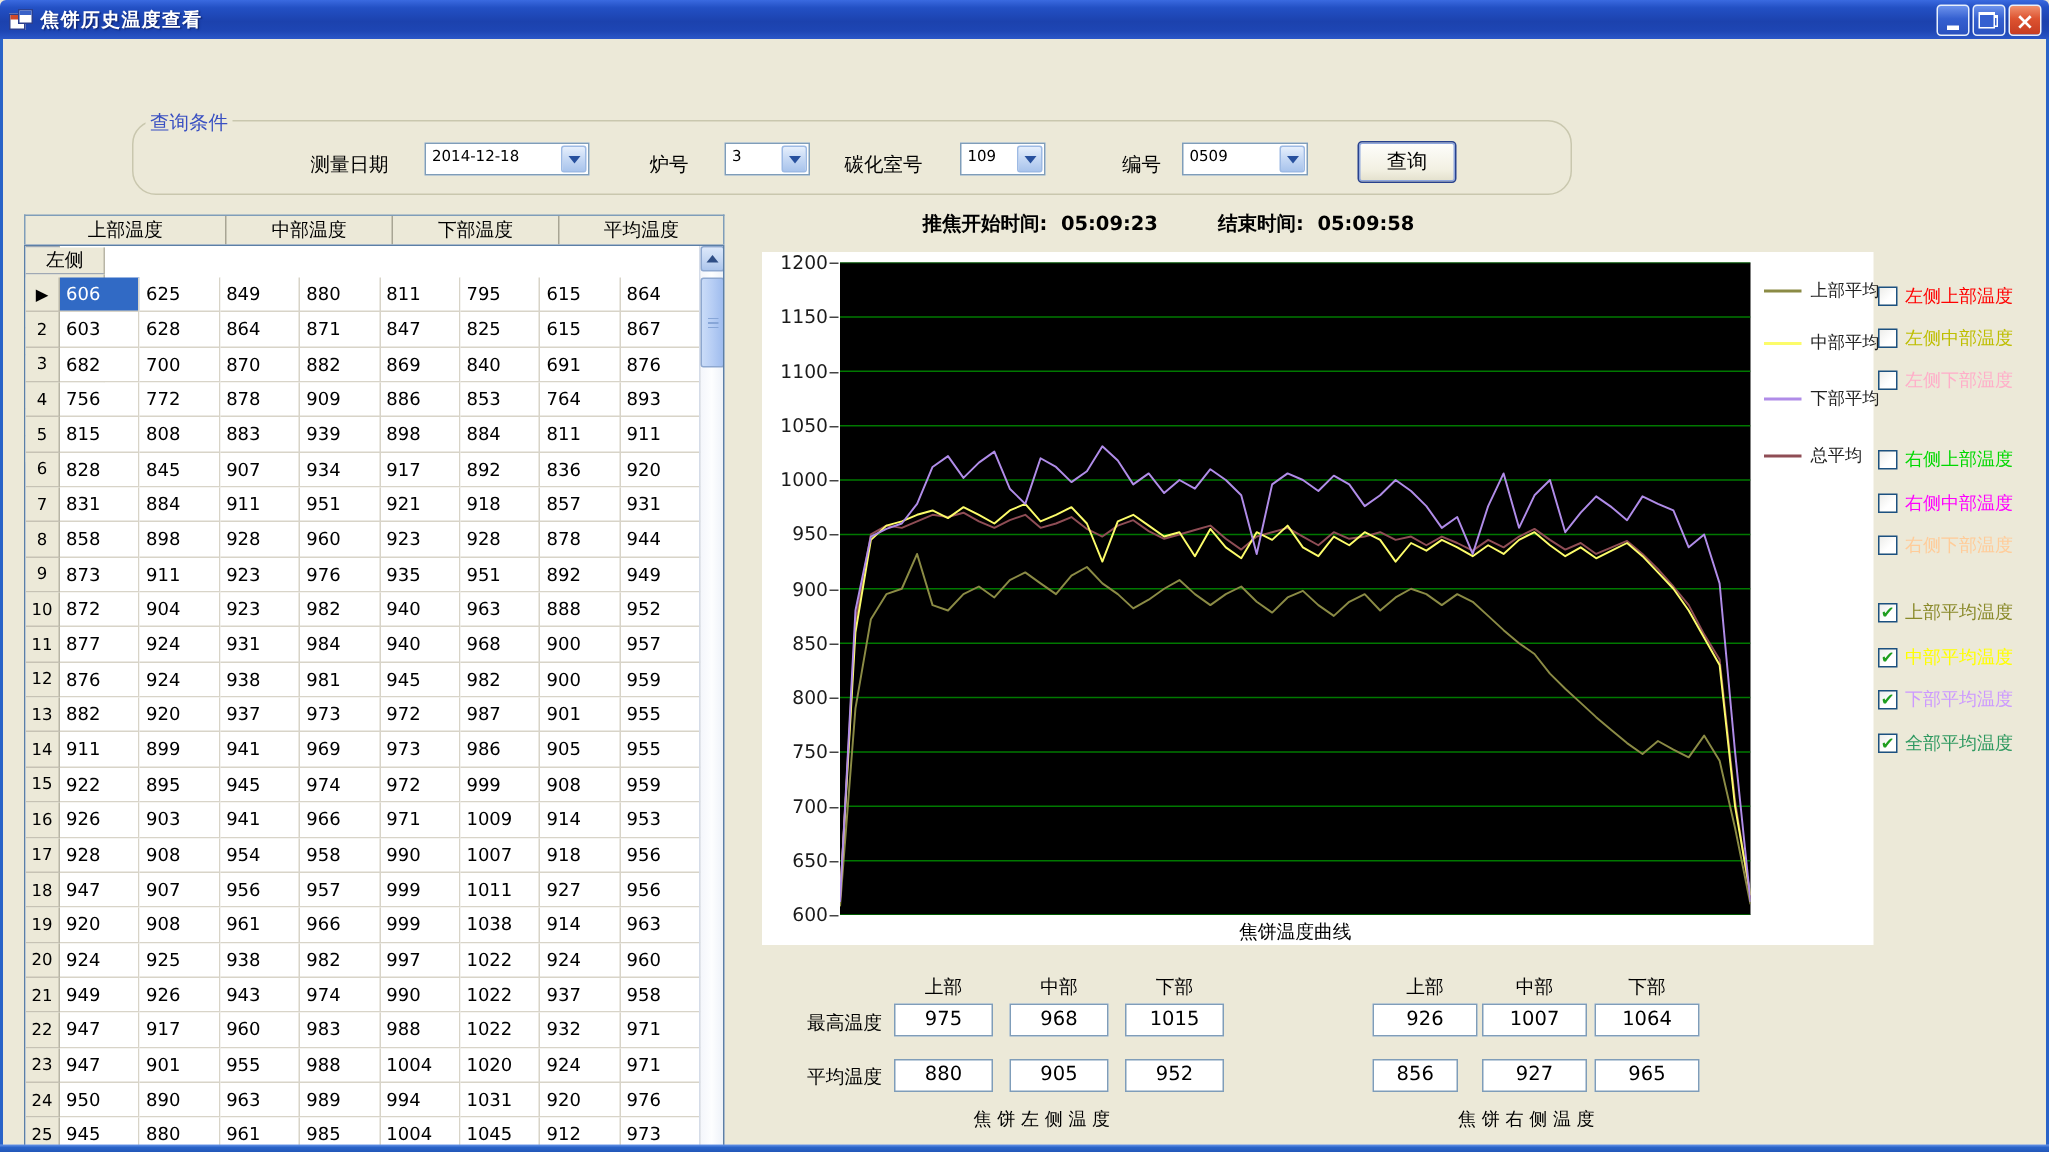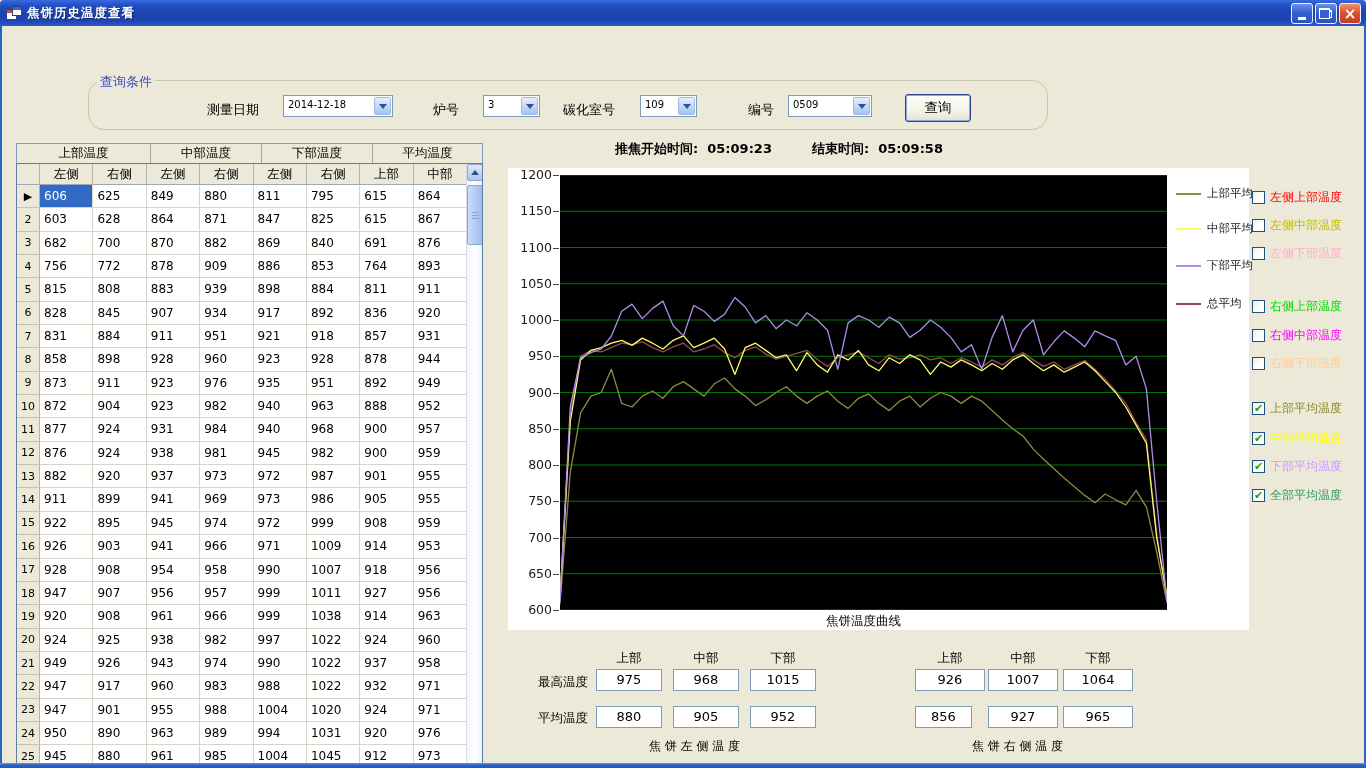--- a/index.html
+++ b/index.html
@@ -59,21 +59,21 @@
     border:1px solid #28428E; box-shadow:0 0 0 1px #8FA6DC inset; border-radius:3px;
     font-size:13.5px; font-family:"DejaVu Sans", sans-serif; color:#000; }
 
   
   .tbl-groupband { position:absolute; left:16px; top:143px; width:467px; height:20px;
     border:1px solid #7F9DB9; border-bottom:none; background:#ECE9D8; display:flex; }
   .tbl-groupband .gcell { height:100%; display:flex; align-items:center; justify-content:center;
     font-size:12.5px; border-right:1px solid #A8A594; }
   .tbl-grid { position:absolute; left:16px; top:163px; width:467px; height:605px;
     border:1px solid #5C7FA6; background:#fff; overflow:hidden; }
-  .hsub { display:flex; height:21px; }
+  .hsub { display:flex; height:21px;flex-direction:column; }
   .hsub .hcell { background:#ECE9D8; border-right:1px solid #B8B5A6; border-bottom:1px solid #9FA8B4;
     font-size:12.5px; display:flex; align-items:center; justify-content:center; }
   .drow { display:flex; height:23.35px; }
   .ncell { width:23px; background:#ECE9D8; border-right:1px solid #B8B5A6; border-bottom:1px solid #C6C2B4;
     font-size:11px; display:flex; align-items:center; justify-content:center; color:#000; }
   .vcell { width:53.4px; background:#fff; border-right:1px solid #D8D4C8; border-bottom:1px solid #D8D4C8;
     font-size:12px; line-height:22px; padding-left:4px; color:#000; }
   .vcell.sel { background:#316AC5; color:#fff; }
   
   .vsb { position:absolute; right:0; top:0; width:16px; height:100%;

